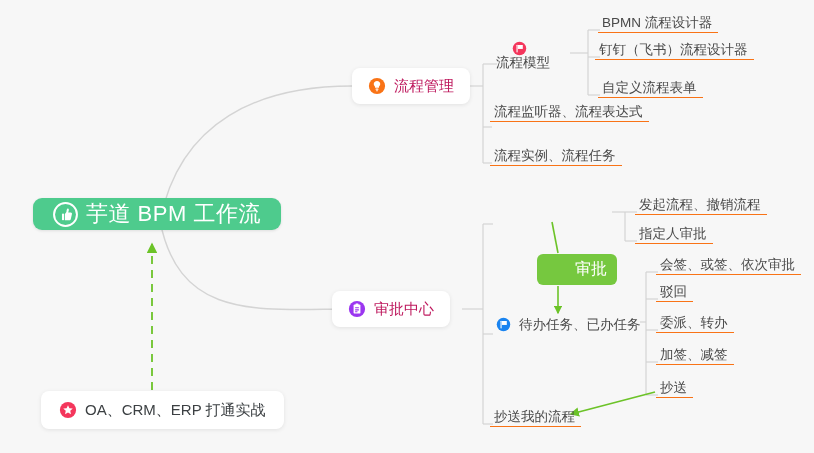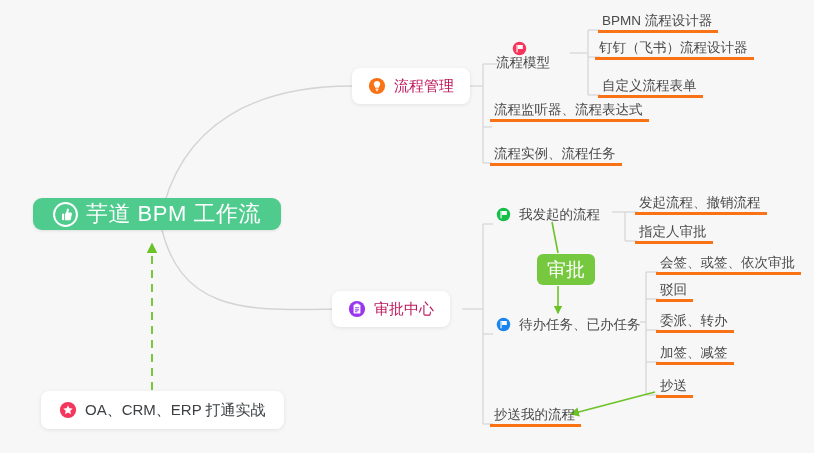--- a/index.html
+++ b/index.html
@@ -68,21 +68,21 @@
     height: 38px;
     padding: 0 18px;
   }
   .callout-node .node-label {
     font-size: 15px;
     color: #3c4043;
   }
 
   
   .leaf-node {
-    border-bottom: 3px solid #f97316;
+    border-bottom: 1px solid #f97316;
     height: 27px;
     padding: 0 6px 0 4px;
     align-items: flex-end;
     padding-bottom: 3px;
   }
   .leaf-node .node-label {
     color: #4a4a4a;
     font-size: 13.5px;
     line-height: 1;
   }
@@ -95,21 +95,22 @@
   
   .tag-node {
     background: #76c83f;
     border-radius: 6px;
     height: 31px;
     padding: 0 10px;
     justify-content: center;
   }
   .tag-node .node-label {
     color: #ffffff;
-    font-size: 19px;
+    font-size: 16px;
+    margin-left: 28px;
   }
 
   
   .icon {
     display: inline-flex;
     align-items: center;
     justify-content: center;
     flex: 0 0 auto;
     margin-right: 8px;
   }
@@ -240,30 +241,20 @@
         <rect x="6.2" y="4.9" width="7.6" height="10.2" rx="1.3" fill="#ffffff"></rect>
         <rect x="8.3" y="3.8" width="3.4" height="2.1" rx="0.8" fill="#ffffff"></rect>
         <rect x="7.7" y="8.0" width="4.6" height="1.15" rx="0.55" fill="#9b36f0"></rect>
         <rect x="7.7" y="10.4" width="4.6" height="1.15" rx="0.55" fill="#9b36f0"></rect>
         <rect x="7.7" y="12.6" width="3.0" height="1.05" rx="0.5" fill="#9b36f0"></rect>
       </svg>
     </span>
     <span class="node-label">审批中心</span>
   </div>
 
-  <div class="node leaf-node with-icon" style="left:492px; top:201px;">
-    <span class="icon">
-      <svg width="15" height="15" viewBox="0 0 20 20">
-        <circle cx="10" cy="10" r="9" fill="#16bf4a"></circle>
-        <rect x="6.0" y="5.0" width="1.5" height="10.2" rx="0.6" fill="#ffffff"></rect>
-        <path d="M7.8 5.3 L14.4 5.3 L14.4 10.6 L7.8 10.6 Z" fill="#ffffff"></path>
-      </svg>
-    </span>
-    <span class="node-label">我发起的流程</span>
-  </div>
 
   <div class="node leaf-node" style="left:635px; top:188px;">
     <span class="node-label">发起流程、撤销流程</span>
   </div>
   <div class="node leaf-node" style="left:635px; top:217px;">
     <span class="node-label">指定人审批</span>
   </div>
 
   <div class="node leaf-node with-icon" style="left:492px; top:311px;">
     <span class="icon">

